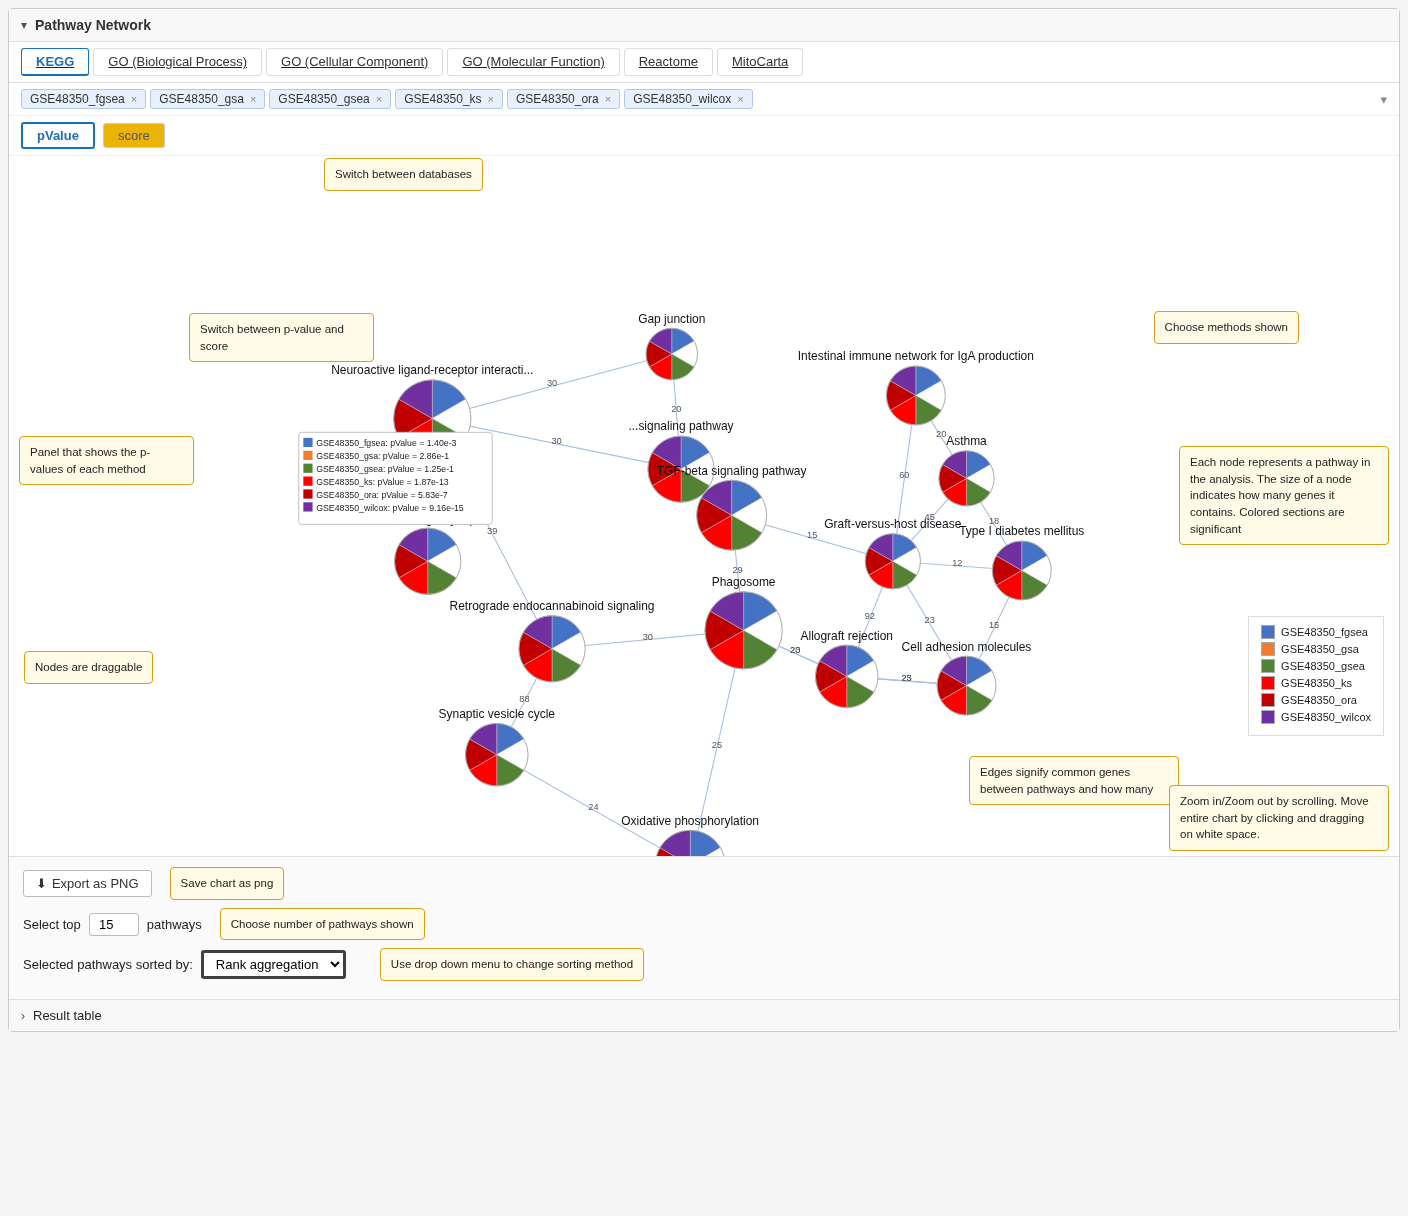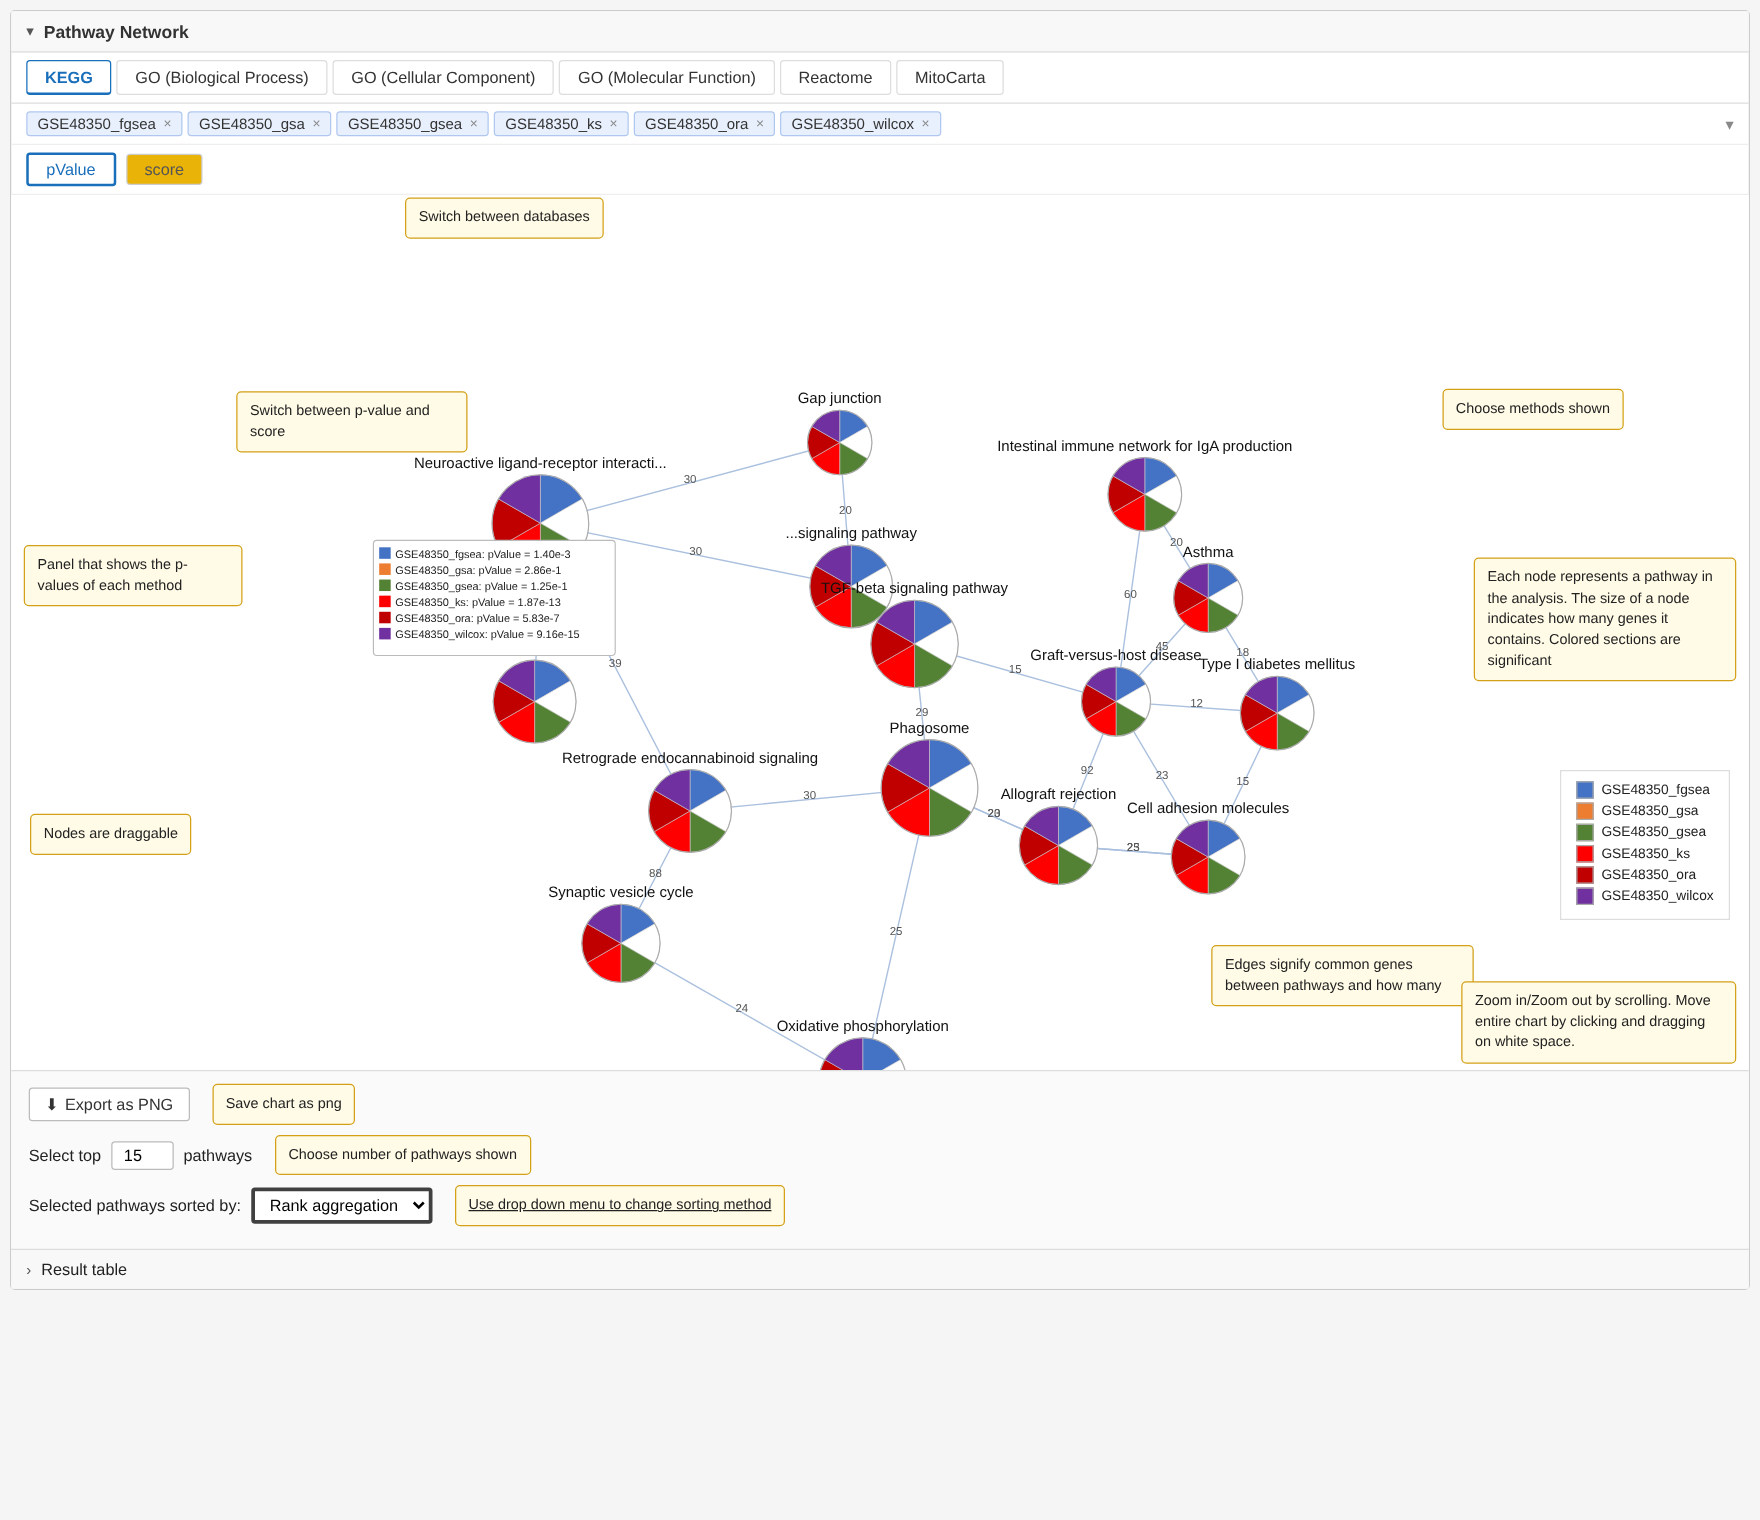--- a/index.html
+++ b/index.html
@@ -4,32 +4,32 @@
   <style>
     * { box-sizing: border-box; margin: 0; padding: 0; }
     body { font-family: Arial, sans-serif; background: #f5f5f5; font-size: 13px; color: #222; }
     
     .main-container { background: #fff; border: 1px solid #ccc; margin: 8px; border-radius: 4px; }
     
     .section-header { display: flex; align-items: center; padding: 8px 12px; background: #f8f8f8; border-bottom: 1px solid #ddd; }
     .section-header .chevron { margin-right: 8px; font-size: 12px; color: #555; }
     .section-title { font-weight: 600; font-size: 14px; color: #333; }
     
-    .tabs-row { display: flex; padding: 6px 12px; border-bottom: 1px solid #ddd; gap: 4px; }
+    .tabs-row { display: flex; padding: 6px 12px; border-bottom: 1px solid #ddd; gap: 4px; text-decoration: underline; }
     .tab-item { padding: 5px 14px; border: 1px solid #ddd; border-radius: 3px; cursor: pointer; font-size: 13px; background: #fff; color: #333; }
     .tab-item.active { color: #1a6fbb; border-color: #1a6fbb; font-weight: 600; border-bottom: 2px solid #1a6fbb; background: #fff; }
     
     .methods-row { display: flex; align-items: center; padding: 6px 12px; border-bottom: 1px solid #eee; flex-wrap: wrap; gap: 4px; }
     .method-tag { display: flex; align-items: center; background: #e8f0fe; border: 1px solid #b0c8f0; border-radius: 3px; padding: 2px 8px; font-size: 12px; color: #333; }
     .method-tag .x { margin-left: 6px; cursor: pointer; color: #888; font-size: 11px; }
     .dropdown-arrow { margin-left: auto; color: #888; cursor: pointer; }
     
     .controls-row { display: flex; align-items: center; padding: 6px 12px; border-bottom: 1px solid #eee; gap: 8px; }
     .btn-toggle { padding: 4px 14px; border: 1px solid #1a6fbb; border-radius: 3px; cursor: pointer; font-size: 13px; }
-    .btn-toggle.active { background: #fff; color: #1a6fbb; border: 2px solid #1a6fbb; font-weight: 400; }
+    .btn-toggle.active { background: #fff; color: #1a6fbb; border: 2px solid #1a6fbb; font-weight: 700; }
     .btn-toggle.inactive { background: #eab308; color: #555; border: 1px solid #ccc; }
     
     .chart-area { position: relative; width: 100%; height: 700px; background: #fff; overflow: hidden; }
     
     
     .network-svg { width: 100%; height: 100%; }
     
     
     .legend { position: absolute; right: 20px; bottom: 80px; background: #fff; border: 1px solid #ddd; padding: 8px 12px; font-size: 11px; }
     .legend-item { display: flex; align-items: center; margin-bottom: 3px; }
@@ -399,21 +399,21 @@
       <div class="callout-box" style="position:relative; display:inline-block; margin-left:10px;">
         <span>Choose number of pathways shown</span>
       </div>
     </div>
     <div class="bottom-row">
       <span>Selected pathways sorted by:</span>
       <select class="select-dropdown">
         <option>Rank aggregation</option>
       </select>
 
-      <div class="callout-box" style="position:relative; display:inline-block; margin-left:10px;text-decoration:underline;">
+      <div class="callout-box" style="position:relative; display:inline-block; margin-left:26px;">
         <span>Use drop down menu to change sorting method</span>
       </div>
     </div>
   </div>
 
   <div class="result-table-row">
     <span class="chevron">›</span>
     <span>Result table</span>
   </div>
 </div>

